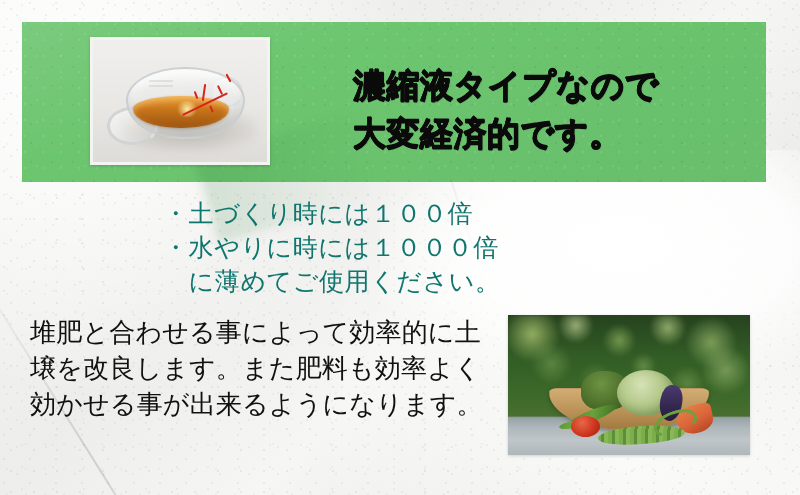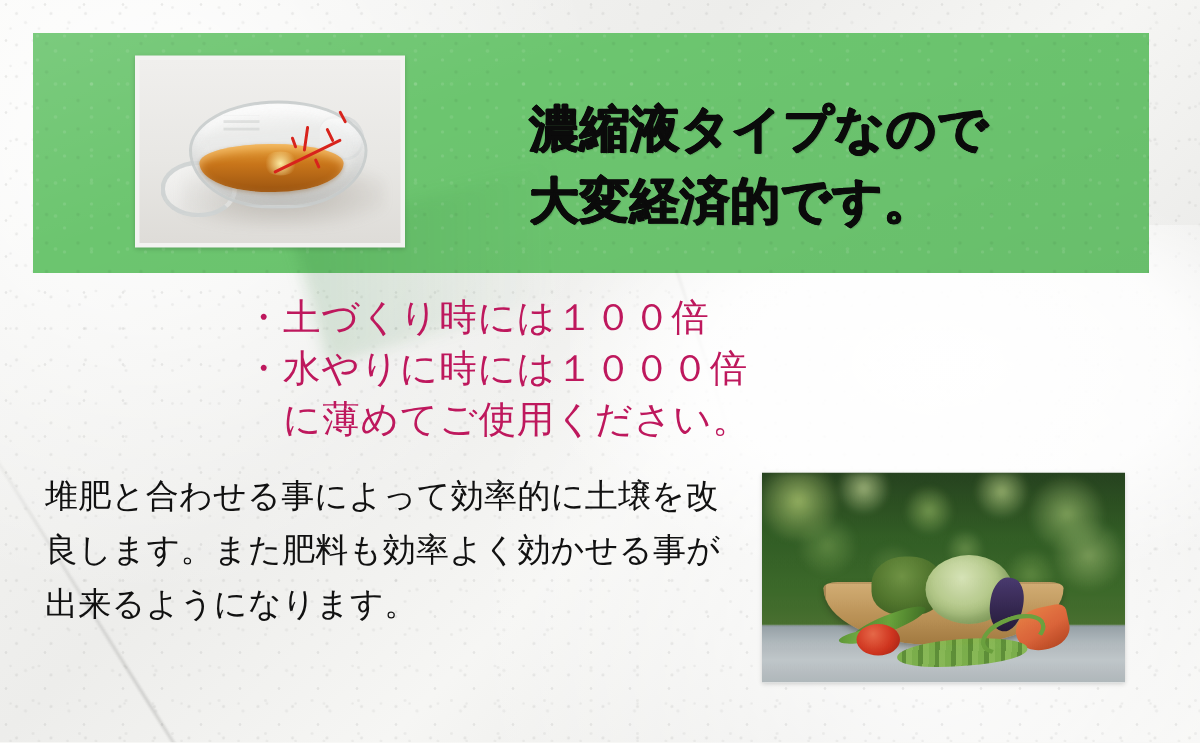--- a/index.html
+++ b/index.html
@@ -359,36 +359,36 @@
     inset: 0;
     backdrop-filter: blur(0.2px);
     background: linear-gradient(180deg, rgba(255,255,255,0.04), rgba(0,0,0,0.05));
   }
 
   
   .bullet-block {
     position: absolute;
     left: 163px;
     top: 196px;
-    color: #be185d;
-    font-family: Liberation Serif, serif;
+    color: #0f766e;
+    font-family: Liberation Sans, sans-serif;
     font-size: 25px;
     line-height: 34px;
     letter-spacing: 0.6px;
     white-space: pre-line;
   }
 
   .body-block {
     position: absolute;
     left: 30px;
     top: 314px;
     width: 470px;
     color: #111111;
     font-family: "DejaVu Sans", "Liberation Sans", sans-serif;
-    font-size: 22px;
+    font-size: 26px;
     line-height: 36px;
     letter-spacing: 0.2px;
     white-space: pre-line;
   }
 </style>
 </head>
 <body>
 
 <div id="slide">
 

